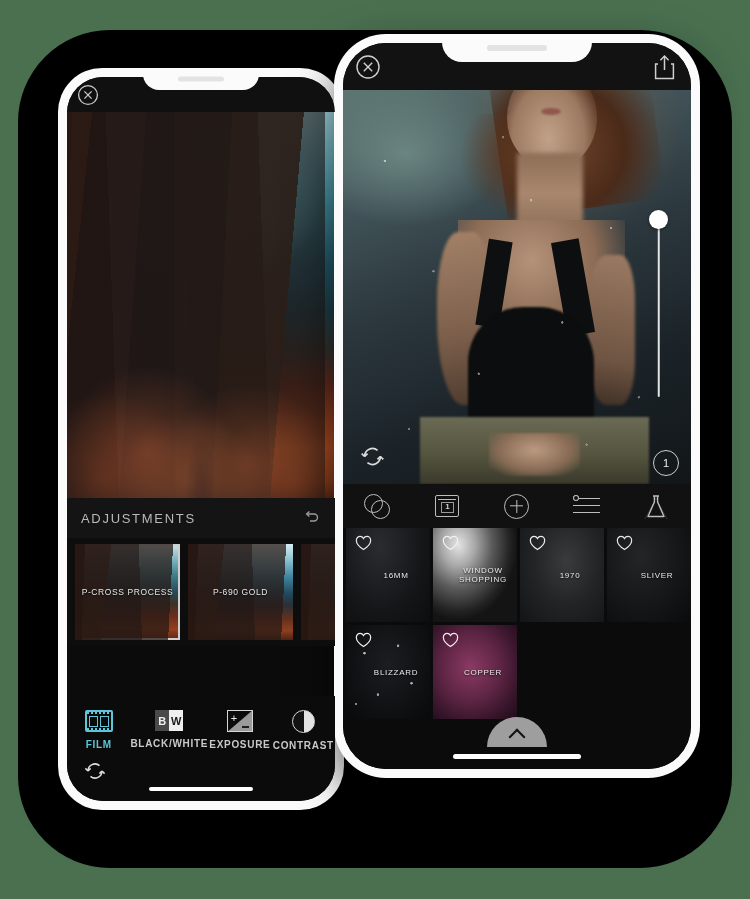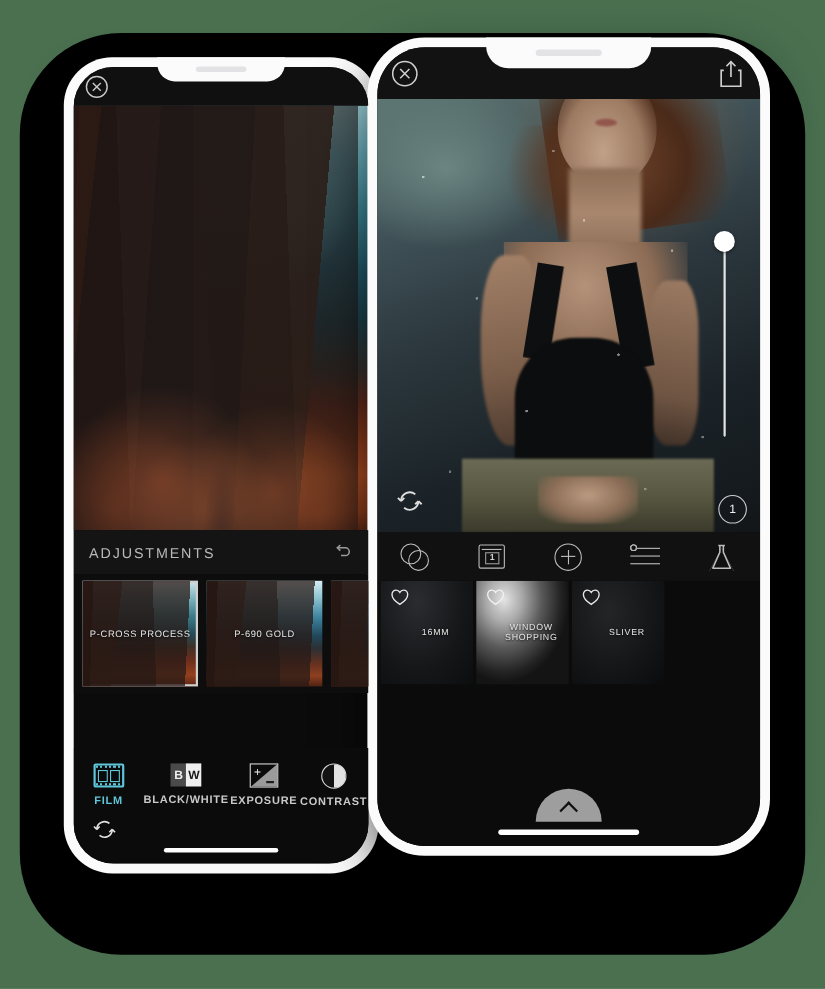--- a/index.html
+++ b/index.html
@@ -38,21 +38,21 @@
     transform:translate(-50%,-50%);
     background:#e3e3e5; border-radius:4px;
   }
   .home-bar{
     position:absolute; left:50%; transform:translateX(-50%);
     background:#fff; border-radius:3px; z-index:45;
   }
 
   
   #phone-left{
-    left:58px; top:52px; width:286px; height:742px;
+    left:58px; top:68px; width:286px; height:742px;
     border-radius:44px;
     box-shadow:0 16px 34px rgba(0,0,0,.55);
   }
   #phone-left .screen{ border-radius:36px; }
   #phone-left .notch{ width:116px; height:22px; border-radius:0 0 16px 16px; }
   #phone-left .speaker{ width:46px; height:5px; }
   #phone-left .home-bar{ bottom:10px; width:104px; height:4px; }
 
   .statusbar-l{
     position:absolute; top:0; left:0; right:0; height:35px;
@@ -561,26 +561,50 @@
                 <path d="M9 15.4 C9 15.4 1.4 10.6 1.4 5.8 C1.4 3.2 3.3 1.5 5.4 1.5 C7 1.5 8.3 2.5 9 3.8 C9.7 2.5 11 1.5 12.6 1.5 C14.7 1.5 16.6 3.2 16.6 5.8 C16.6 10.6 9 15.4 9 15.4 Z" fill="none" stroke="#e8e8e8" stroke-width="1.3"></path>
               </svg></span>
           <span class="nm">16MM</span>
         </div>
         <div class="cell" style="background:radial-gradient(ellipse 70% 80% at 30% 18%, #e4e4e4 0%, #a9a9a9 28%, #5a5a5a 58%, #232323 88%, #141414 100%)">
           <span class="hrt"><svg width="17" height="16" viewBox="0 0 18 17">
                 <path d="M9 15.4 C9 15.4 1.4 10.6 1.4 5.8 C1.4 3.2 3.3 1.5 5.4 1.5 C7 1.5 8.3 2.5 9 3.8 C9.7 2.5 11 1.5 12.6 1.5 C14.7 1.5 16.6 3.2 16.6 5.8 C16.6 10.6 9 15.4 9 15.4 Z" fill="none" stroke="#f2f2f2" stroke-width="1.3"></path>
               </svg></span>
           <span class="nm">WINDOW SHOPPING</span>
         </div>
+        <div class="cell" style="background:radial-gradient(ellipse at 55% 35%, #3a3b3d 0%, #232426 50%, #131415 100%)">
+          <span class="hrt"><svg width="17" height="16" viewBox="0 0 18 17">
+                <path d="M9 15.4 C9 15.4 1.4 10.6 1.4 5.8 C1.4 3.2 3.3 1.5 5.4 1.5 C7 1.5 8.3 2.5 9 3.8 C9.7 2.5 11 1.5 12.6 1.5 C14.7 1.5 16.6 3.2 16.6 5.8 C16.6 10.6 9 15.4 9 15.4 Z" fill="none" stroke="#ededed" stroke-width="1.3"></path>
+              </svg></span>
+          <span class="nm">1970</span>
+        </div>
 
         <div class="cell" style="background:radial-gradient(ellipse at 40% 30%, #232527 0%, #141516 60%, #0a0b0c 100%)">
           <span class="hrt"><svg width="17" height="16" viewBox="0 0 18 17">
                 <path d="M9 15.4 C9 15.4 1.4 10.6 1.4 5.8 C1.4 3.2 3.3 1.5 5.4 1.5 C7 1.5 8.3 2.5 9 3.8 C9.7 2.5 11 1.5 12.6 1.5 C14.7 1.5 16.6 3.2 16.6 5.8 C16.6 10.6 9 15.4 9 15.4 Z" fill="none" stroke="#e8e8e8" stroke-width="1.3"></path>
               </svg></span>
           <span class="nm">SLIVER</span>
+        </div>
+        <div class="cell" style="background:
+            radial-gradient(circle at 22% 30%, rgba(255,255,255,.7) 0 1px, transparent 1.5px),
+            radial-gradient(circle at 62% 22%, rgba(255,255,255,.6) 0 1px, transparent 1.5px),
+            radial-gradient(circle at 78% 62%, rgba(255,255,255,.65) 0 1px, transparent 1.5px),
+            radial-gradient(circle at 38% 74%, rgba(255,255,255,.6) 0 1px, transparent 1.5px),
+            radial-gradient(circle at 12% 84%, rgba(255,255,255,.5) 0 1px, transparent 1.5px),
+            radial-gradient(ellipse at 50% 40%, #1b1d20 0%, #101113 60%, #08090a 100%)">
+          <span class="hrt"><svg width="17" height="16" viewBox="0 0 18 17">
+                <path d="M9 15.4 C9 15.4 1.4 10.6 1.4 5.8 C1.4 3.2 3.3 1.5 5.4 1.5 C7 1.5 8.3 2.5 9 3.8 C9.7 2.5 11 1.5 12.6 1.5 C14.7 1.5 16.6 3.2 16.6 5.8 C16.6 10.6 9 15.4 9 15.4 Z" fill="none" stroke="#f0f0f0" stroke-width="1.3"></path>
+              </svg></span>
+          <span class="nm">BLIZZARD</span>
+        </div>
+        <div class="cell" style="background:radial-gradient(ellipse at 45% 45%, #8a3a63 0%, #5e2544 45%, #341429 78%, #1d0c17 100%)">
+          <span class="hrt"><svg width="17" height="16" viewBox="0 0 18 17">
+                <path d="M9 15.4 C9 15.4 1.4 10.6 1.4 5.8 C1.4 3.2 3.3 1.5 5.4 1.5 C7 1.5 8.3 2.5 9 3.8 C9.7 2.5 11 1.5 12.6 1.5 C14.7 1.5 16.6 3.2 16.6 5.8 C16.6 10.6 9 15.4 9 15.4 Z" fill="none" stroke="#f5eaf0" stroke-width="1.3"></path>
+              </svg></span>
+          <span class="nm">COPPER</span>
         </div>
       </div>
 
       <div class="expander">
         <span class="chev"></span>
       </div>
 
       <div class="home-bar"></div>
     </div>
     <div class="notch">

